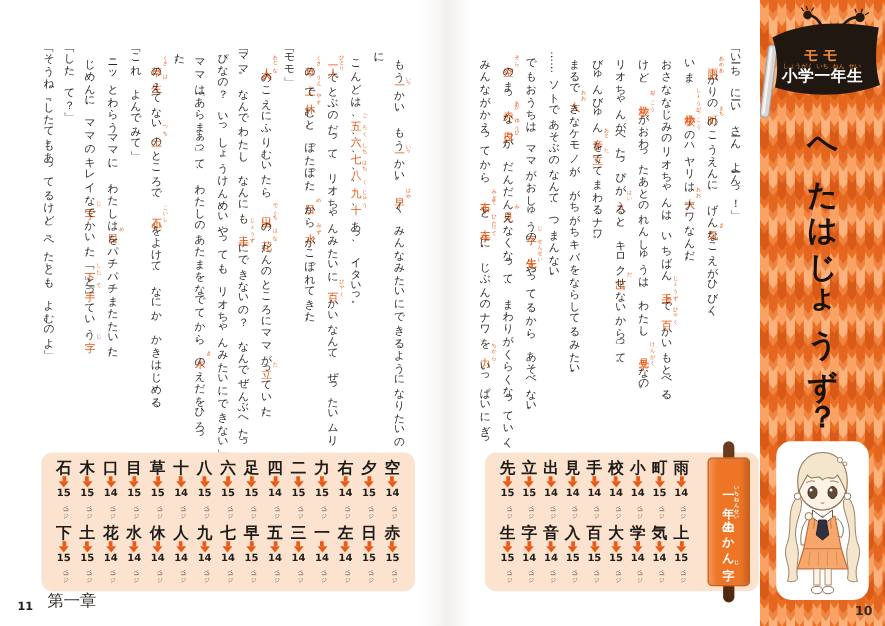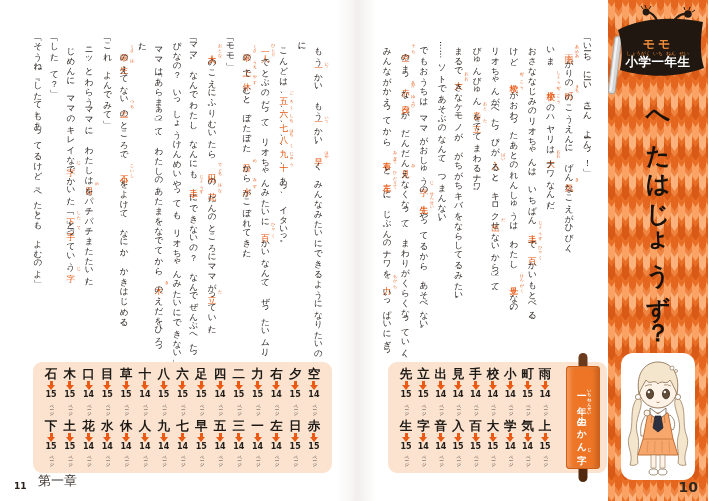--- a/index.html
+++ b/index.html
@@ -47,21 +47,21 @@
   #banner .bg{position:absolute;left:0;top:0;}
   .flag-svg{position:absolute;left:0;top:0;}
   .flag-title{position:absolute;top:36px;left:0;width:100%;text-align:center;color:#f08b3a;
     font-size:12px;font-weight:bold;letter-spacing:3px;}
   .flag-series{position:absolute;top:51px;left:0;width:100%;text-align:center;color:#ffffff;
     font-size:12.5px;font-weight:bold;letter-spacing:0.5px;}
   .flag-series rt{font-size:4.8px;color:#f08b3a;font-weight:normal;}
   .main-title{position:absolute;top:97px;left:50%;transform:translateX(-50%);writing-mode:vertical-rl;
     font-size:24px;font-weight:800;color:#17110b;letter-spacing:2.5px;}
   .card{position:absolute;left:13px;bottom:21px;width:74px;height:127px;background:#fff;border-radius:12px;}
-  .banner-pagenum{position:absolute;right:10px;bottom:6px;font-size:14px;font-weight:bold;color:#33291f;text-align:right;}
+  .banner-pagenum{position:absolute;right:10px;bottom:6px;font-size:10px;font-weight:bold;color:#33291f;text-align:right;}
   
   .footer-num{position:absolute;left:14px;bottom:10px;font-size:9px;font-weight:bold;color:#262019;margin-top:32px;}
   .footer-chapter{position:absolute;left:38px;bottom:11px;font-size:13px;color:#3a332c;}
   .footer-title{position:absolute;left:64px;bottom:11px;font-size:6.8px;color:#3a332c;}
 </style>
 </head>
 <body>
 
 <div class="spread">
 

